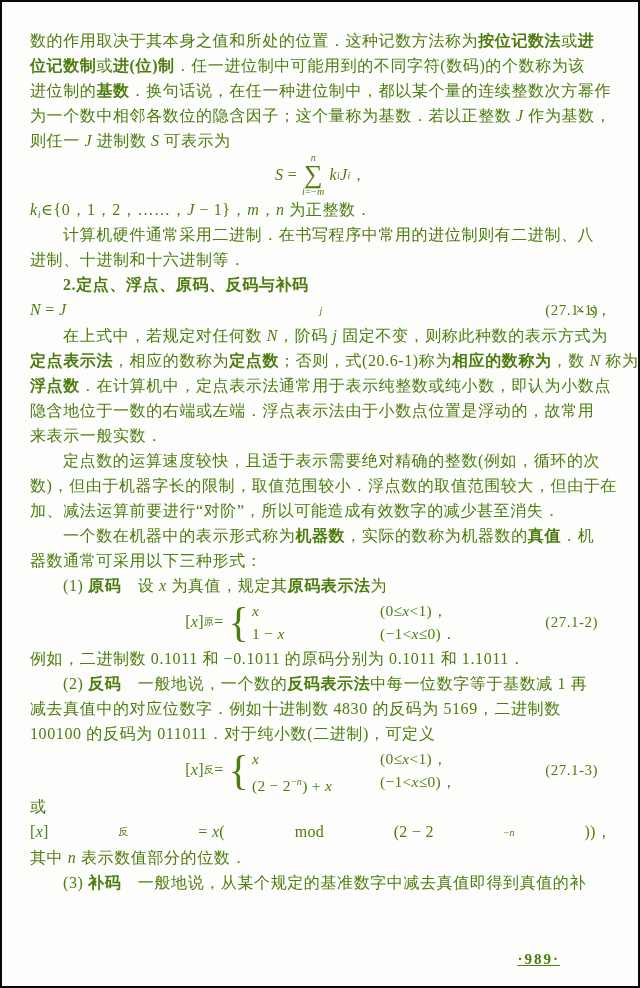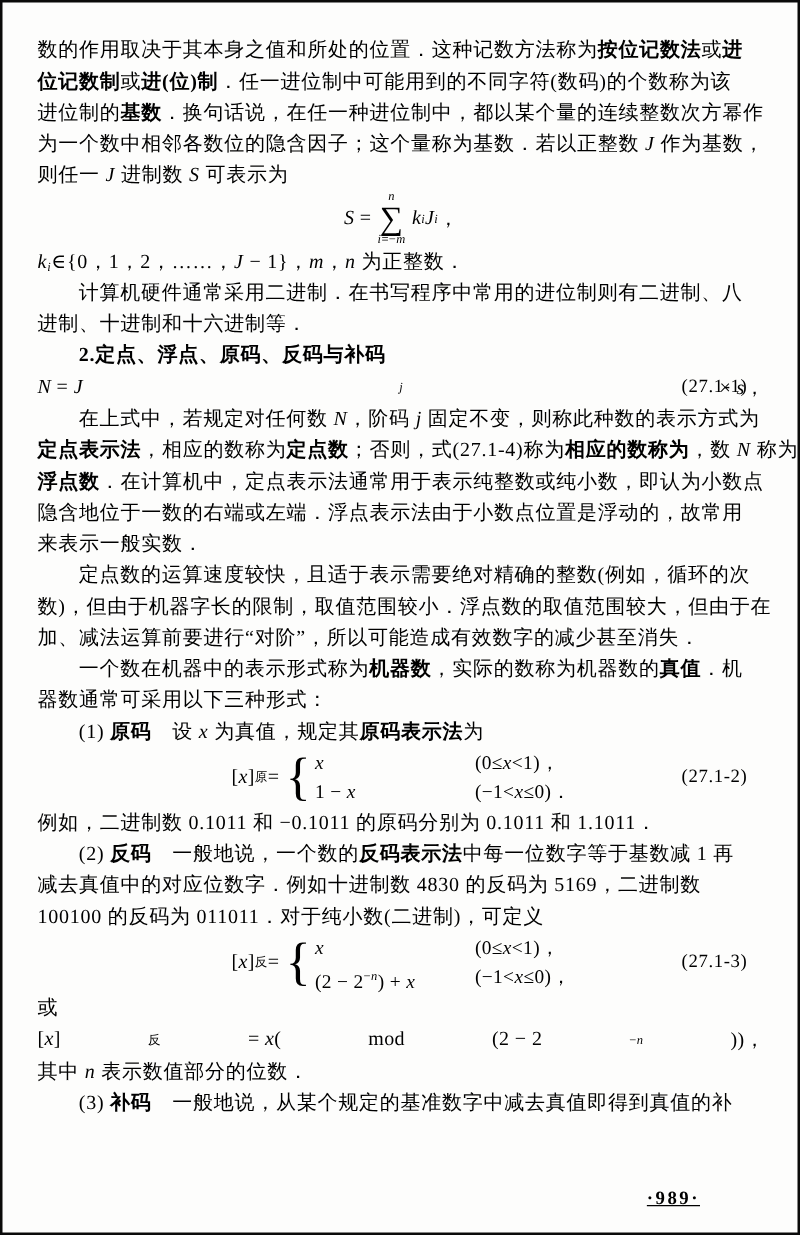--- a/index.html
+++ b/index.html
@@ -3,21 +3,21 @@
 <meta charset="utf-8">
 <style>
   html,body{margin:0;padding:0;background:#ffffff;}
   .page{
     position:relative;
     width:640px;height:988px;
     box-sizing:border-box;
     background:#fdfdfc;
     border:2px solid #0a0a0a;
     font-family:"Liberation Serif","DejaVu Serif",serif;
-    color:#000000;
+    color:#4d7c0f;
     overflow:hidden;
   }
   .content{padding:26px 26px 0 28px;}
   .ln{
     margin:0;height:25px;line-height:25px;
     font-size:16px;letter-spacing:0.6px;
     white-space:nowrap;
   }
   .ind{padding-left:33px;}
   .bd{font-weight:700;}
@@ -92,21 +92,21 @@
     <div class="feq h26">
       <span><i>N</i> = <i>J</i></span>
         <span class="sp"><i>j</i></span>
         <span> × <i>s</i>，</span>
       <span class="eqnum rm">(27.1-1)</span>
     </div>
 
 
     <p class="ln ind"><span>在上式中，若规定对任何数 <i>N</i>，阶码 <i>j</i> 固定不变，则称此种数的表示方式为</span></p>
 
-    <p class="ln"><span class="bd">定点表示法</span><span>，相应的数称为</span><span class="bd">定点数</span><span>；否则，式(27.1-4)称为</span><span class="bd">相应的数称为</span><span>，数 <i>N</i> 称为</span></p>
+    <p class="ln"><span class="bd">定点表示法</span><span>，相应的数称为</span><span class="bd">定点数</span><span>；否则，式(20.6-1)称为</span><span class="bd">相应的数称为</span><span>，数 <i>N</i> 称为</span></p>
 
     <p class="ln"><span class="bd">浮点数</span><span>．在计算机中，定点表示法通常用于表示纯整数或纯小数，即认为小数点</span></p>
 
     <p class="ln"><span>隐含地位于一数的右端或左端．浮点表示法由于小数点位置是浮动的，故常用</span></p>
 
     <p class="ln"><span>来表示一般实数．</span></p>
 
     <p class="ln ind"><span>定点数的运算速度较快，且适于表示需要绝对精确的整数(例如，循环的次</span></p>
 
     <p class="ln"><span>数)，但由于机器字长的限制，取值范围较小．浮点数的取值范围较大，但由于在</span></p>

